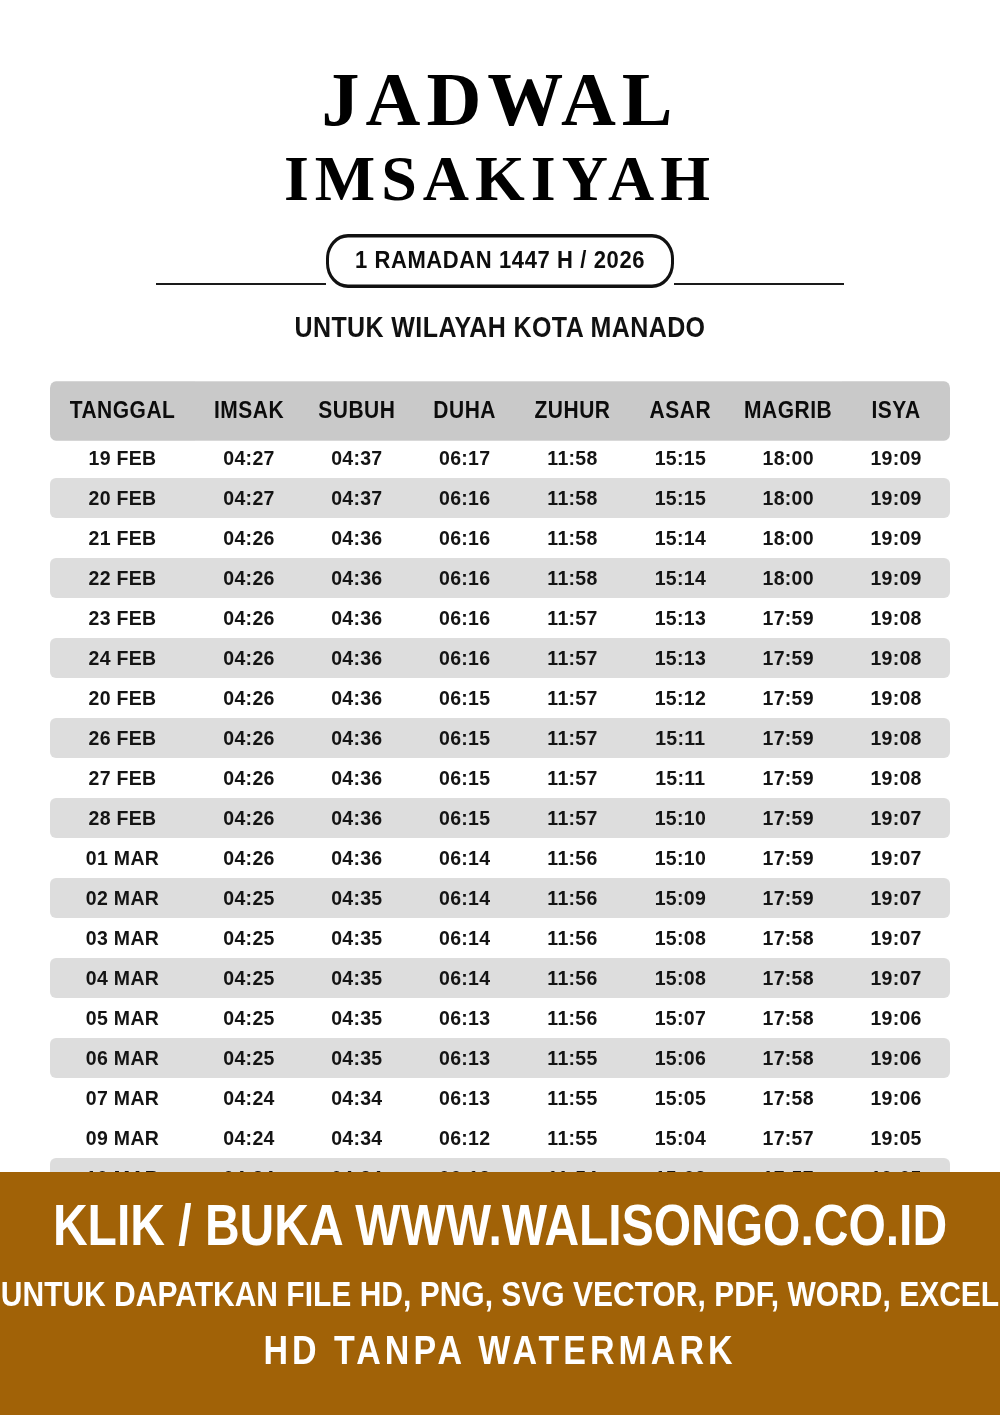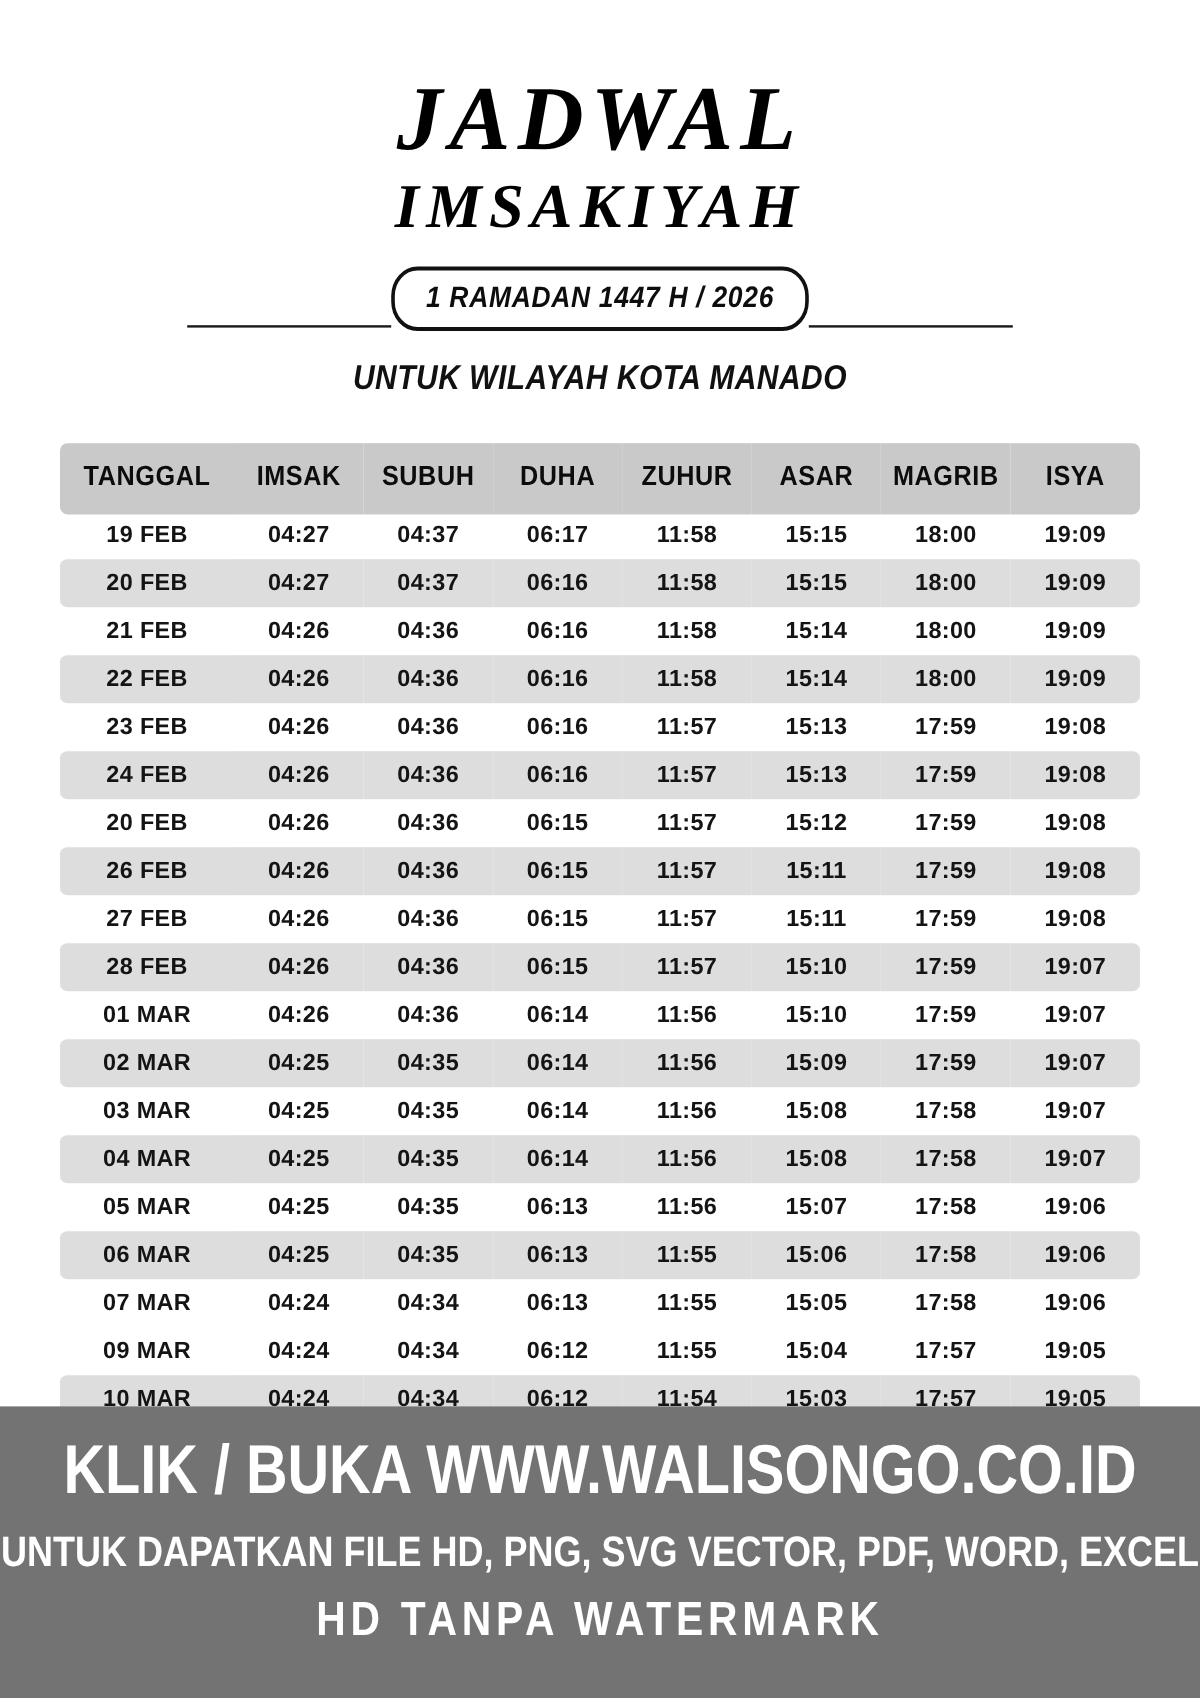--- a/index.html
+++ b/index.html
@@ -19,35 +19,34 @@
     width: 1000px;
     height: 1415px;
     position: relative;
     box-sizing: border-box;
   }
 
   
   .title-block {
     padding-top: 62px;
     text-align: center;
-    font-style: italic;
   }
   .title-line {
     font-family: "Liberation Serif", serif;
     font-weight: 700;
     color: #000000;
     letter-spacing: 4px;
     line-height: 0.98;
   }
   .title-line-1 {
     font-size: 76px;
     letter-spacing: 6px;
   }
   .title-line-2 {
-    font-size: 52px;
+    font-size: 64px;
     letter-spacing: 6px;
     margin-top: 12px;
   }
 
   .ribbon-row {
     margin-top: 26px;
     display: flex;
     align-items: flex-end;
     justify-content: center;
     gap: 0px;
@@ -131,21 +130,21 @@
   col.c-date { width: 145px; }
   col.c-col  { width: 107.8px; }
 
   
   .footer-banner {
     position: absolute;
     left: 0;
     bottom: 0;
     width: 1000px;
     height: 243px;
-    background: #737373;
+    background: #a16207;
     color: #ffffff;
     text-align: center;
     box-sizing: border-box;
     padding-top: 26px;
   }
   .banner-line-1 {
     font-size: 48px;
     font-weight: 700;
     letter-spacing: 0px;
     transform: scaleY(1.2);

